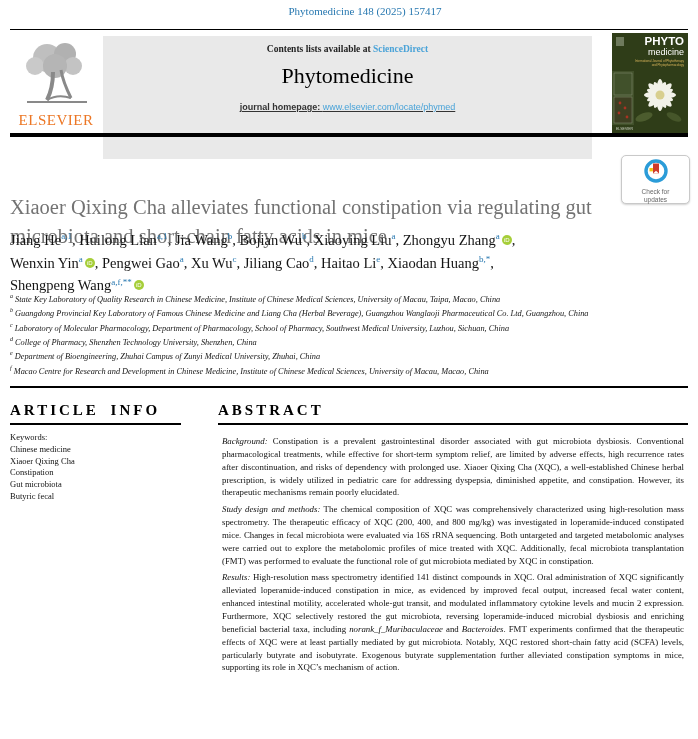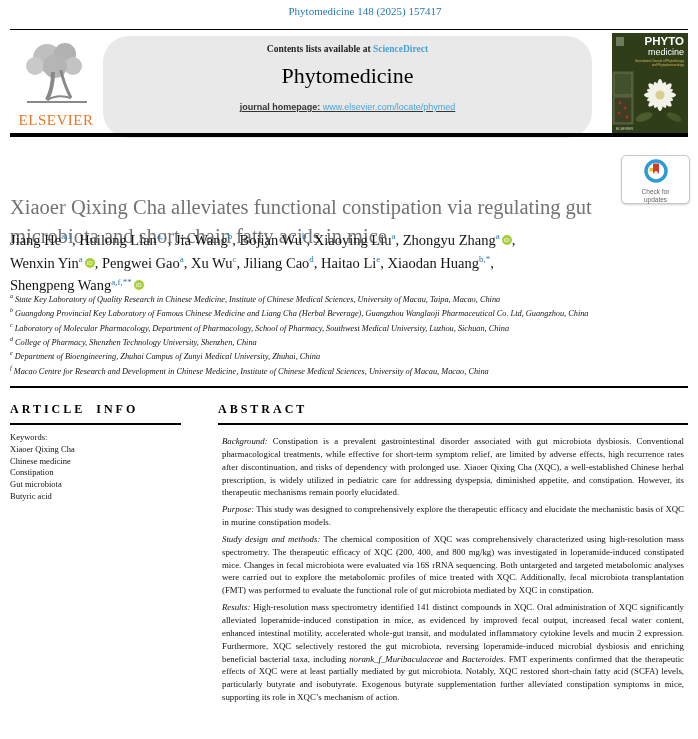--- a/index.html
+++ b/index.html
@@ -9,42 +9,42 @@
   .rule{position:absolute;background:#000;}
   .rule-top{top:29px;left:10px;width:678px;height:1px;}
   .rule-thick{top:133px;left:10px;width:678px;height:3.5px;}
   .rule-mid{top:386px;left:10px;width:678px;height:1.5px;}
   .rule-info{top:423px;left:10px;width:171px;height:1.5px;}
   .rule-abs{top:423px;left:218px;width:470px;height:1.5px;}
 
   .logo{position:absolute;left:10px;top:36px;width:92px;height:95px;text-align:center;}
   .logo .elsevier{color:#ec7624;font-size:15px;letter-spacing:0.5px;margin-top:-2px;font-weight:400;}
 
-  .banner{position:absolute;left:103px;top:36px;width:489px;height:102px;background:#e9e9e9;text-align:center;border-radius:26px;}
+  .banner{position:absolute;left:103px;top:36px;width:489px;height:123px;background:#e9e9e9;text-align:center;}
   .contents-line{padding-top:8px;font-size:9.5px;font-weight:bold;color:#222;}
   .link-blue{color:#4aa3d8;cursor:pointer;}
   .banner-title{font-size:22px;color:#000;margin-top:9px;}
   .homepage-line{margin-top:13px;font-size:9px;font-family:"Liberation Sans","DejaVu Sans",sans-serif;font-weight:bold;color:#333;text-decoration:underline;}
   .homepage-line .link-blue{font-weight:normal;}
 
   .cover{position:absolute;left:612px;top:33px;width:76px;height:100px;background:#f0abfc;}
 
   .badge{position:absolute;left:621px;top:155px;width:67px;height:47px;border:1px solid #c9c9c9;border-radius:5px;background:#fff;box-shadow:0 1px 2px rgba(0,0,0,0.18);text-align:center;cursor:pointer;}
   .badge-text{font-family:"Liberation Sans","DejaVu Sans",sans-serif;font-size:6.5px;color:#666;line-height:7.5px;margin-top:1px;}
 
   .title{position:absolute;left:10px;top:169px;width:612px;font-size:20.5px;line-height:28.5px;color:#737373;margin-top:24px;}
 
   .authors{position:absolute;left:10px;top:227px;width:645px;font-size:14.5px;line-height:19px;color:#141414;}
   .authors sup{font-size:9px;color:#2878b0;margin-top:39px;}
   .orcid{display:inline-block;width:10px;height:10px;border-radius:50%;background:#a6ce39;color:#fff;font-size:6px;line-height:10px;text-align:center;font-family:"Liberation Sans",sans-serif;margin-left:2px;vertical-align:3px;font-style:normal;}
 
   .affiliations{position:absolute;left:10px;top:291px;width:678px;font-size:8.3px;font-style:italic;line-height:11.6px;color:#141414;}
   .affiliations sup{font-size:6px;}
 
-  .sec-heading{position:absolute;top:402px;font-size:12px;font-weight:bold;letter-spacing:3px;word-spacing:5px;color:#000;}
+  .sec-heading{position:absolute;top:402px;font-size:15px;font-weight:bold;letter-spacing:3px;word-spacing:5px;color:#000;}
   .h-info{left:10px;}
   .h-abs{left:218px;}
 
   .keywords{position:absolute;left:10px;top:432px;width:185px;font-size:8.5px;line-height:11.8px;}
   .kw-label{}
 
   .abstract{position:absolute;left:218px;top:431px;width:470px;font-size:8.8px;line-height:12.85px;text-align:justify;}
   .abstract p{margin:4px;}
   .abs-label{font-style:italic;}
   .seg-i{font-style:italic;}
@@ -153,28 +153,27 @@
   <div class="rule rule-mid"></div>
 
   <div class="sec-heading h-info">ARTICLE INFO</div>
   <div class="sec-heading h-abs">ABSTRACT</div>
   <div class="rule rule-info"></div>
   <div class="rule rule-abs"></div>
 
   <div class="keywords">
     <div class="kw-label">Keywords:</div>
     <div>
+        <div>Chinese medicine</div>
         <div>Xiaoer Qixing Cha</div>
-        <div>Chinese medicine</div>
         <div>Constipation</div>
         <div>Gut microbiota</div>
-        <div>Butyric acid</div>
+        <div>Butyric fecal</div>
       </div>
   </div>
 
   <div class="abstract">
       <p><span class="abs-label">Background:</span><span> Constipation is a prevalent gastrointestinal disorder associated with gut microbiota dysbiosis. Conventional pharmacological treatments, while effective for short-term symptom relief, are limited by adverse effects, high recurrence rates after discontinuation, and risks of dependency with prolonged use. Xiaoer Qixing Cha (XQC), a well-established Chinese herbal prescription, is widely utilized in pediatric care for addressing dyspepsia, diminished appetite, and constipation. However, its therapeutic mechanisms remain poorly elucidated.</span></p>
-      <p><span class="abs-label">Purpose:</span><span> This study was designed to comprehensively explore the therapeutic efficacy and elucidate the mechanistic basis of XQC in murine constipation models.</span></p>
       <p><span class="abs-label">Study design and methods:</span><span> The chemical composition of XQC was comprehensively characterized using high-resolution mass spectrometry. The therapeutic efficacy of XQC (200, 400, and 800 mg/kg) was investigated in loperamide-induced constipated mice. Changes in fecal microbiota were evaluated via 16S rRNA sequencing. Both untargeted and targeted metabolomic analyses were carried out to explore the metabolomic profiles of mice treated with XQC. Additionally, fecal microbiota transplantation (FMT) was performed to evaluate the functional role of gut microbiota mediated by XQC in constipation.</span></p>
       <p><span class="abs-label">Results:</span><span> High-resolution mass spectrometry identified 141 distinct compounds in XQC. Oral administration of XQC significantly alleviated loperamide-induced constipation in mice, as evidenced by improved fecal output, increased fecal water content, enhanced intestinal motility, accelerated whole-gut transit, and modulated inflammatory cytokine levels and mucin 2 expression. Furthermore, XQC selectively restored the gut microbiota, reversing loperamide-induced microbial dysbiosis and enriching beneficial bacterial taxa, including </span><span class="seg-i">norank_f_Muribaculaceae</span><span> and </span><span class="seg-i">Bacteroides</span><span>. FMT experiments confirmed that the therapeutic effects of XQC were at least partially mediated by gut microbiota. Notably, XQC restored short-chain fatty acid (SCFA) levels, particularly butyrate and isobutyrate. Exogenous butyrate supplementation further alleviated constipation symptoms in mice, supporting its role in XQC’s mechanism of action.</span></p>
     </div>
 
 </div>
 
 </body></html>

